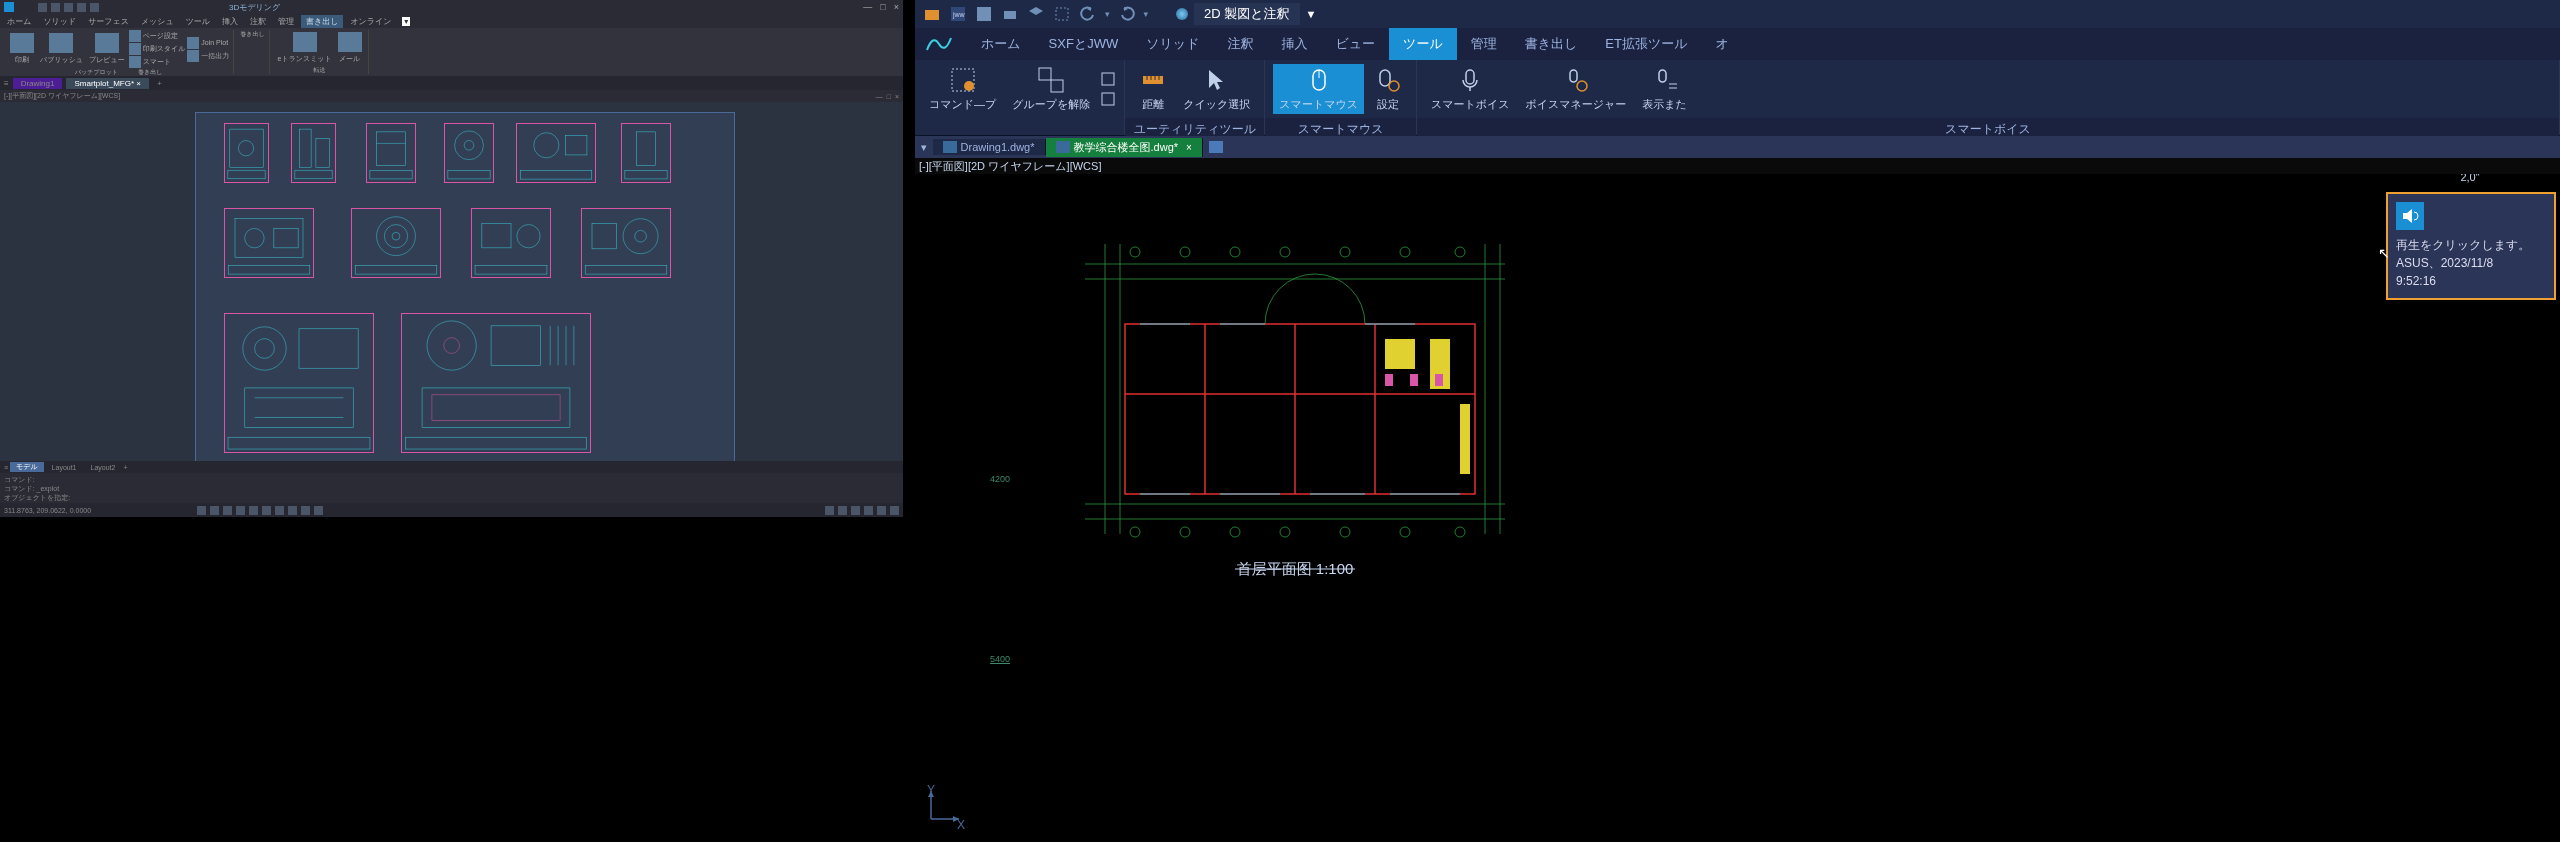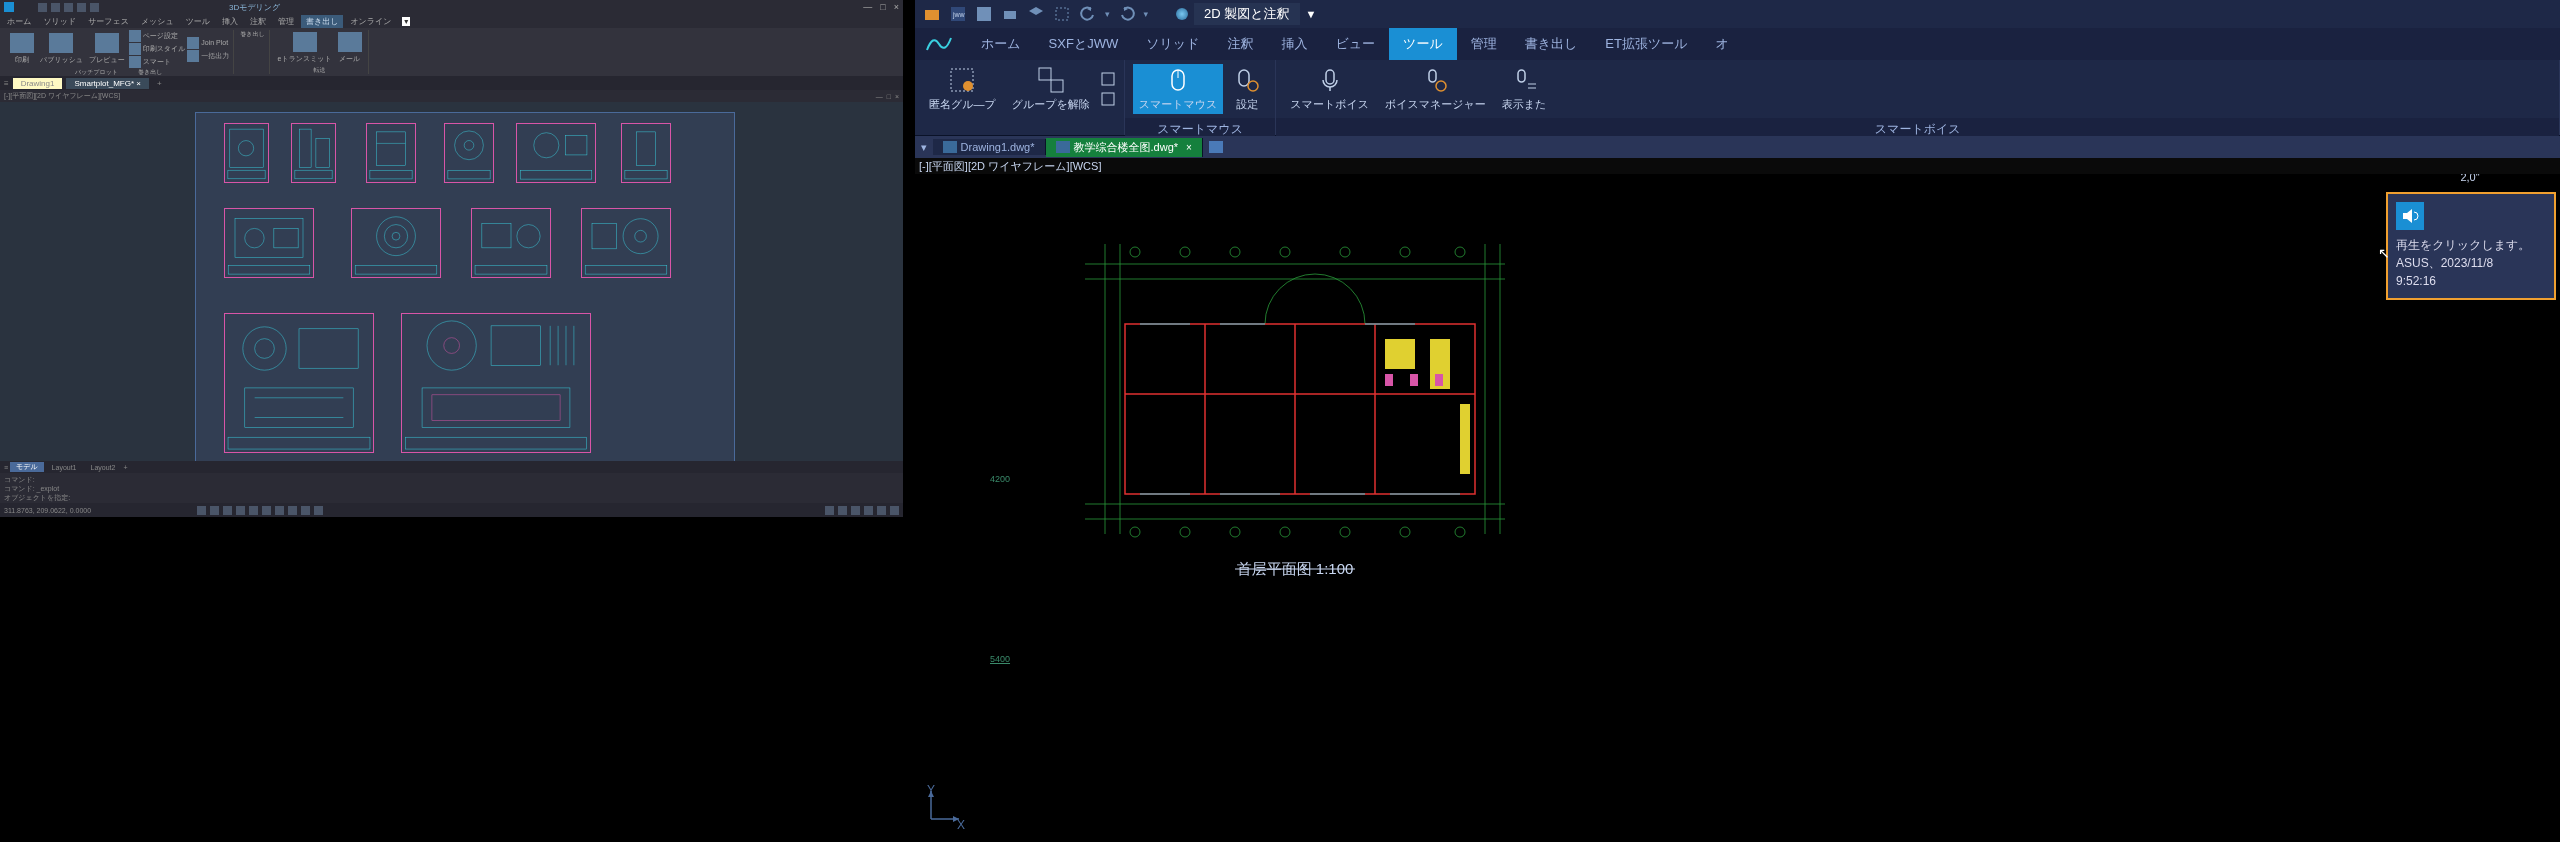--- a/index.html
+++ b/index.html
@@ -22,21 +22,21 @@
     .l-menu-item.active { background: #3b5b7a; color: #cde; }
     
     .l-ribbon { height: 48px; background: #33333d; display: flex; padding: 2px 4px; gap: 2px; }
     .l-ribbon-group { display: flex; flex-direction: column; align-items: center; border-right: 1px solid #444; padding: 0 4px; font-size: 7px; color: #aaa; }
     .l-ribbon-btn { display: flex; flex-direction: column; align-items: center; gap: 2px; padding: 2px; }
     .l-ribbon-icon { width: 24px; height: 20px; background: #5a7a9a; }
     .l-ribbon-icon.sm { width: 12px; height: 12px; }
     .l-ribbon-row { display: flex; gap: 2px; align-items: center; }
     
     .l-tabs { height: 14px; background: #262630; display: flex; align-items: center; padding: 0 4px; font-size: 8px; color: #888; gap: 4px; }
-    .l-tab { padding: 1px 8px; background: #fef9c3; }
+    .l-tab { padding: 1px 8px; background: #4c1d95; }
     .l-tab.active { background: #3a4a5a; color: #fff; }
     .l-tab-add { padding: 0 4px; }
     
     .l-viewlabel { height: 12px; background: #2b2b35; color: #888; font-size: 7px; padding: 0 4px; display: flex; align-items: center; }
     .l-viewlabel .close-set { margin-left: auto; display: flex; gap: 4px; }
     
     .l-canvas { flex: 1; background: #2a333f; position: relative; overflow: hidden; }
     .l-canvas-inner { position: absolute; left: 195px; top: 10px; width: 540px; height: 355px; background: rgba(70,90,130,0.3); border: 1px solid #4a6a9a; }
     .l-thumb { position: absolute; border: 1px solid #d855a8; }
     .l-thumb svg { width: 100%; height: 100%; }
@@ -393,21 +393,21 @@
   <div class="r-ribbon">
     <div class="r-ribbon-group">
       <div class="r-ribbon-body">
         <div class="r-ribbon-btn">
             <div class="r-ribbon-bicon">
               <svg viewBox="0 0 28 28">
                 <rect x="3" y="3" width="22" height="22" fill="none" stroke="#c0d0e8" stroke-dasharray="2"></rect>
                 <circle cx="20" cy="20" r="5" fill="#e09030"></circle>
               </svg>
             </div>
-            <span>匿名グル―プ</span>
+            <span>コマンド―プ</span>
           </div>
         <div class="r-ribbon-btn">
             <div class="r-ribbon-bicon">
               <svg viewBox="0 0 28 28">
                 <rect x="2" y="2" width="12" height="12" fill="none" stroke="#c0d0e8"></rect>
                 <rect x="14" y="14" width="12" height="12" fill="none" stroke="#c0d0e8"></rect>
               </svg>
             </div>
             <span>グループを解除</span>
           </div>
@@ -421,20 +421,45 @@
               <svg viewBox="0 0 16 16">
                 <rect x="2" y="2" width="12" height="12" fill="none" stroke="#c0d0e8"></rect>
               </svg>
             </div>
         </div>
       </div>
       <div class="r-ribbon-label" style="display:flex;justify-content:center;padding:3px 4px;margin-top:28px;">
           <span style="flex:1;text-align:center;">グループ</span>
           <span style="font-size:10px;">◢</span>
         </div>
+    </div>
+    <div class="r-ribbon-group">
+      <div class="r-ribbon-body">
+        <div class="r-ribbon-btn">
+            <div class="r-ribbon-bicon">
+              <svg viewBox="0 0 28 28">
+                <rect x="4" y="10" width="20" height="8" fill="#e09030"></rect>
+                <line x1="8" y1="10" x2="8" y2="14" stroke="#333"></line>
+                <line x1="12" y1="10" x2="12" y2="14" stroke="#333"></line>
+                <line x1="16" y1="10" x2="16" y2="14" stroke="#333"></line>
+                <line x1="20" y1="10" x2="20" y2="14" stroke="#333"></line>
+              </svg>
+            </div>
+            <span>距離</span>
+          </div>
+        <div class="r-ribbon-btn">
+            <div class="r-ribbon-bicon">
+              <svg viewBox="0 0 28 28">
+                <path d="M6 4 L6 22 L11 17 L14 24 L17 22 L14 16 L20 16 Z" fill="#c0d0e8"></path>
+              </svg>
+            </div>
+            <span>クイック選択</span>
+          </div>
+      </div>
+      <div class="r-ribbon-label">ユーティリティツール</div>
     </div>
     <div class="r-ribbon-group">
       <div class="r-ribbon-body">
         <div class="r-ribbon-btn active">
             <div class="r-ribbon-bicon">
               <svg viewBox="0 0 28 28">
                 <rect x="8" y="4" width="12" height="20" rx="6" fill="none" stroke="#fff" stroke-width="1.5"></rect>
                 <line x1="14" y1="4" x2="14" y2="12" stroke="#fff"></line>
               </svg>
             </div>

